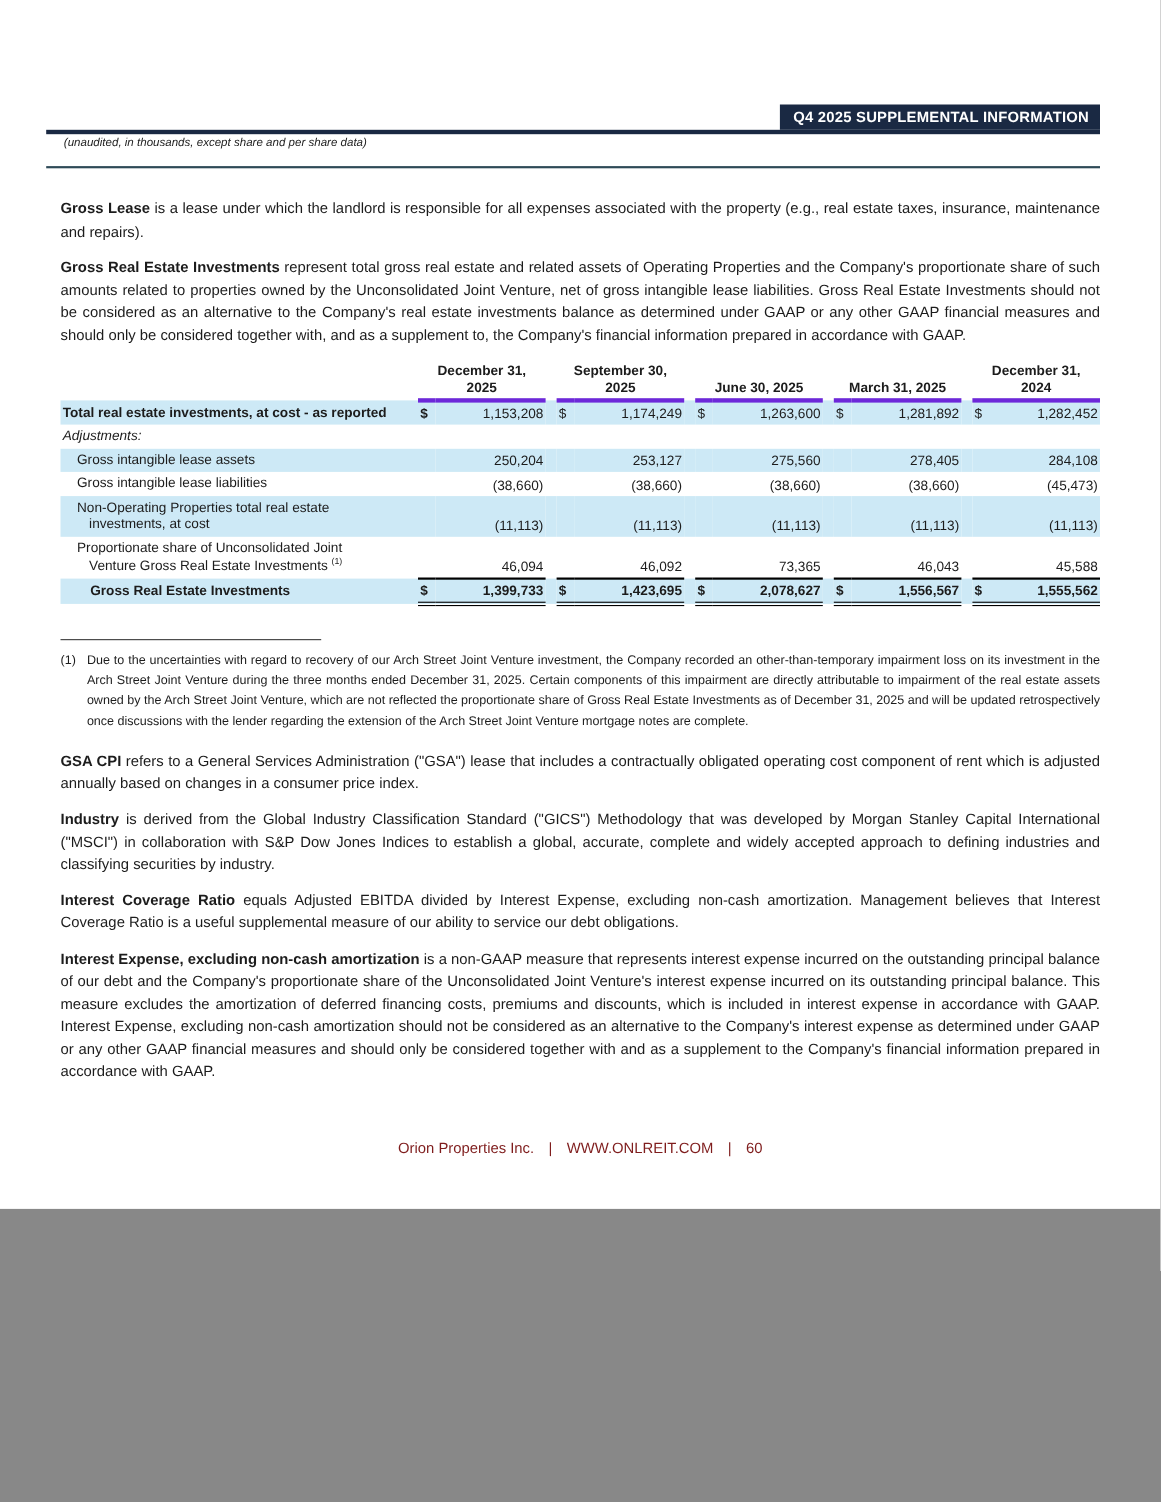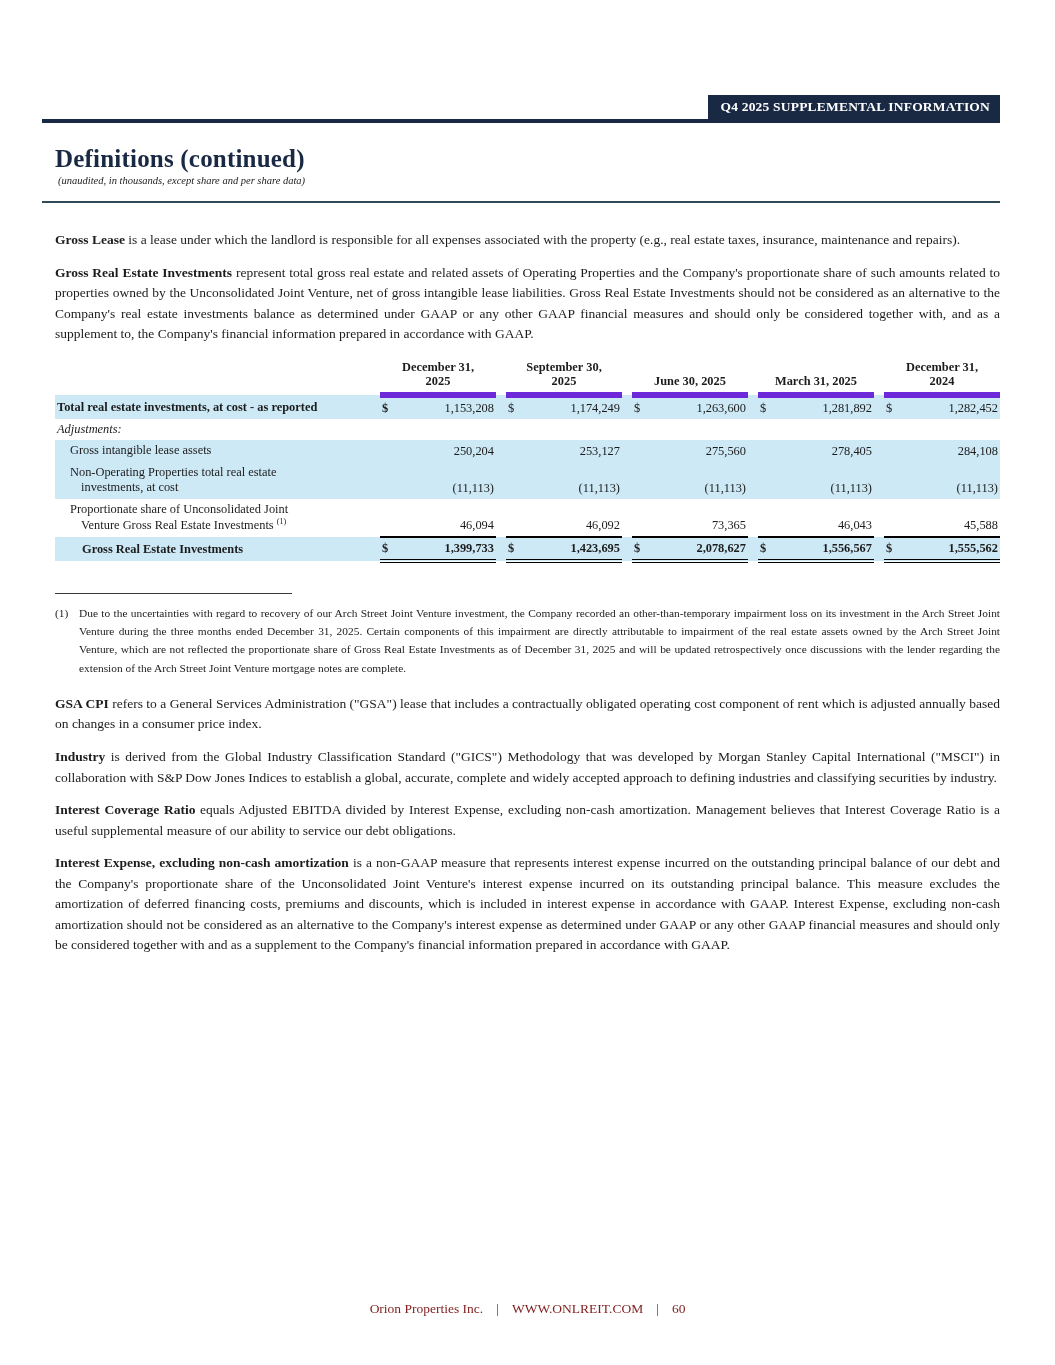--- a/index.html
+++ b/index.html
@@ -1,19 +1,19 @@
 <!DOCTYPE html>
 <html><head>
 <meta charset="utf-8">
 <style>
   * { margin:0; padding:0; box-sizing:border-box; }
   body { background:#888; }
   .page {
-    width:1055px; height:1365px; background:#ffffff; position:relative;
-    font-family:Liberation Serif, serif; color:#1c1c1c; margin:0 auto;
+    width:1055px; height:1099px; background:#ffffff; position:relative;
+    font-family:Liberation Sans, sans-serif; color:#1c1c1c; margin:0 auto;
     overflow:hidden;
   }
   .content { padding:0 55px; }
 
   
   .banner-row { display:flex; justify-content:flex-end; margin-top:95px; }
   .banner {
     background:#1a2943; color:#ffffff; font-size:13.5px; font-weight:bold;
     padding:4px 10px 4px 12px; letter-spacing:.2px;
   }
@@ -24,21 +24,21 @@
 
   
   .body-block { margin-top:27px; }
   p.para { font-size:13.5px; line-height:1.52; text-align:justify; margin-bottom:12px; }
   p.para .lead { font-weight:bold; }
 
   
   table.fin { width:100%; border-collapse:collapse; margin-top:5px; font-size:12.4px; }
   table.fin td, table.fin th { padding:3px 2px; vertical-align:bottom; }
   th.colh {
-    font-weight:bold; text-align:center; border-bottom:6px solid #6d28d9;
+    font-weight:bold; text-align:center; border-bottom:4px solid #6d28d9;
     line-height:1.18; padding-bottom:4px; font-size:12.4px;
   }
   td.lblcol { width:315px; }
   td.gap { width:10px; }
   td.dol { width:16px; text-align:left; padding-left:5px; }
   td.val { width:100px; text-align:right; padding-right:4px; }
   tr.hl td { background:#cde9f6; }
   td.lbl { padding-left:5px; line-height:1.25; }
   .bold { font-weight:bold; }
   .ital { font-style:italic; }
@@ -68,21 +68,20 @@
 <body>
 
 <div class="page">
   <div class="content">
 
     <div class="banner-row">
       <div class="banner">Q4 2025 SUPPLEMENTAL INFORMATION</div>
     </div>
     <div class="top-rule"></div>
 
-    <h1 class="page-title">Definitions (continued)</h1>
     <div class="page-subtitle">(unaudited, in thousands, except share and per share data)</div>
     <div class="mid-rule"></div>
 
     <div class="body-block">
       <p class="para"><span class="lead">Gross Lease</span><span> is a lease under which the landlord is responsible for all expenses associated with the property (e.g., real estate taxes, insurance, maintenance and repairs).</span></p>
 
       <p class="para"><span class="lead">Gross Real Estate Investments</span><span> represent total gross real estate and related assets of Operating Properties and the Company's proportionate share of such amounts related to properties owned by the Unconsolidated Joint Venture, net of gross intangible lease liabilities. Gross Real Estate Investments should not be considered as an alternative to the Company's real estate investments balance as determined under GAAP or any other GAAP financial measures and should only be considered together with, and as a supplement to, the Company's financial information prepared in accordance with GAAP.</span></p>
 
     </div>
 
@@ -153,20 +152,38 @@
         <td class="dol"></td>
         <td class="val">275,560</td>
         <td class="gap"></td>
         <td class="dol"></td>
         <td class="val">278,405</td>
         <td class="gap"></td>
         <td class="dol"></td>
         <td class="val">284,108</td>
       </tr>
 
+      <tr>
+        <td class="lbl ind1">Gross intangible lease liabilities</td>
+        <td class="gap"></td>
+        <td class="dol"></td>
+        <td class="val">(38,660)</td>
+        <td class="gap"></td>
+        <td class="dol"></td>
+        <td class="val">(38,660)</td>
+        <td class="gap"></td>
+        <td class="dol"></td>
+        <td class="val">(38,660)</td>
+        <td class="gap"></td>
+        <td class="dol"></td>
+        <td class="val">(38,660)</td>
+        <td class="gap"></td>
+        <td class="dol"></td>
+        <td class="val">(45,473)</td>
+      </tr>
 
       <tr class="hl">
         <td class="lbl ind1">
           <div>Non-Operating Properties total real estate</div>
           <div class="l2">investments, at cost</div>
         </td>
         <td class="gap"></td>
         <td class="dol"></td>
         <td class="val">(11,113)</td>
         <td class="gap"></td>

